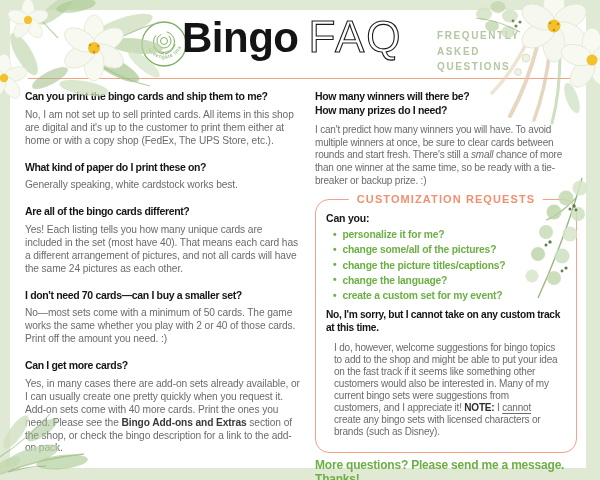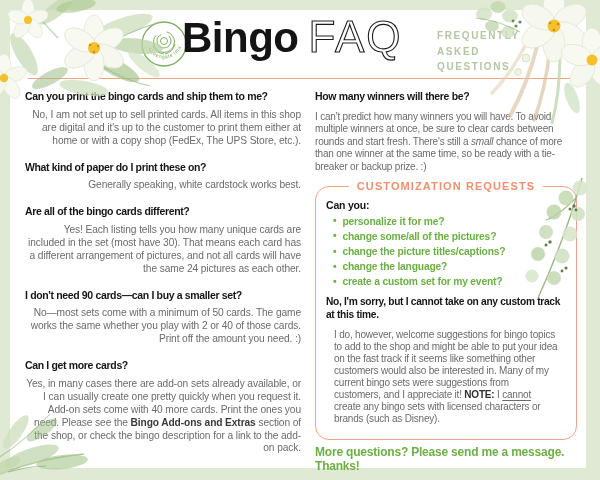--- a/index.html
+++ b/index.html
@@ -19,21 +19,21 @@
   }
   .subtitle{position:absolute;left:437px;top:28px;z-index:2;font-size:10px;font-weight:700;
             letter-spacing:1.6px;color:#b3c7a3;line-height:1.55;}
 
   
   .col{position:absolute;top:90px;z-index:2;}
   .col-left{left:25px;width:276px;}
   .col-right{left:315px;width:262px;}
   .faq{margin-bottom:13px;}
   .q{font-size:10.5px;font-weight:700;letter-spacing:-0.35px;color:#161616;line-height:1.3;margin:0 0 5px 0;}
-  .a{font-size:10.2px;letter-spacing:-0.1px;color:#6b6b6b;line-height:1.27;text-align:right;}
+  .a{font-size:10.2px;letter-spacing:-0.1px;color:#6b6b6b;line-height:1.27;}
   .a b{color:#3a3a3a;}
 
   .rq{font-size:10.5px;font-weight:700;letter-spacing:-0.35px;color:#161616;line-height:1.3;margin:0 0 7px 0;}
   .ra{font-size:10px;letter-spacing:-0.2px;color:#6b6b6b;line-height:1.26;margin:0;}
 
   
   .box{position:relative;margin-top:12px;border:1.5px solid #f3a285;border-radius:14px;
        padding:8px 10px 6px 10px;background:#fff;}
   .box-title{position:absolute;top:-7px;left:50%;transform:translateX(-50%);background:#fff;
              padding:0 8px;font-size:11px;font-weight:700;letter-spacing:1.1px;color:#f09070;white-space:nowrap;}
@@ -82,35 +82,36 @@
     <div class="faq">
       <div class="q">Can you print the bingo cards and ship them to me?</div>
       <div class="a">No, I am not set up to sell printed cards. All items in this shop are digital and it's up to the customer to print them either at home or with a copy shop (FedEx, The UPS Store, etc.).</div>
     </div>
     <div class="faq">
       <div class="q">What kind of paper do I print these on?</div>
       <div class="a">Generally speaking, white cardstock works best.</div>
     </div>
     <div class="faq">
       <div class="q">Are all of the bingo cards different?</div>
-      <div class="a">Yes! Each listing tells you how many unique cards are included in the set (most have 30). That means each card has a different arrangement of pictures, and not all cards will have the same 24 pictures as each other.</div>
-    </div>
-    <div class="faq">
-      <div class="q">I don't need 90 cards—can I buy a smaller set?</div>
+      <div class="a">Yes! Each listing tells you how many unique cards are included in the set (most have 40). That means each card has a different arrangement of pictures, and not all cards will have the same 24 pictures as each other.</div>
+    </div>
+    <div class="faq">
+      <div class="q">I don't need 70 cards—can I buy a smaller set?</div>
       <div class="a">No—most sets come with a minimum of 50 cards. The game works the same whether you play with 2 or 40 of those cards. Print off the amount you need. :)</div>
     </div>
     <div class="faq">
       <div class="q">Can I get more cards?</div>
       <div class="a"><span>Yes, in many cases there are add-on sets already available, or I can usually create one pretty quickly when you request it. Add-on sets come with 40 more cards. Print the ones you need. Please see the </span><b>Bingo Add-ons and Extras</b><span> section of the shop, or check the bingo description for a link to the add-on pack.</span></div>
     </div>
   </div>
 
   <div class="col col-right">
     <div class="rq">
       <div>How many winners will there be?</div>
+      <div>How many prizes do I need?</div>
     </div>
     <p class="ra"><span>I can't predict how many winners you will have. To avoid multiple winners at once, be sure to clear cards between rounds and start fresh. There's still a </span><i>small</i><span> chance of more than one winner at the same time, so be ready with a tie-breaker or backup prize. :)</span></p>
 
     <div class="box">
       <div class="box-title">CUSTOMIZATION REQUESTS</div>
       <div class="lead">Can you:</div>
       <ul class="bullets">
         <li>personalize it for me?</li>
         <li>change some/all of the pictures?</li>
         <li>change the picture titles/captions?</li>

